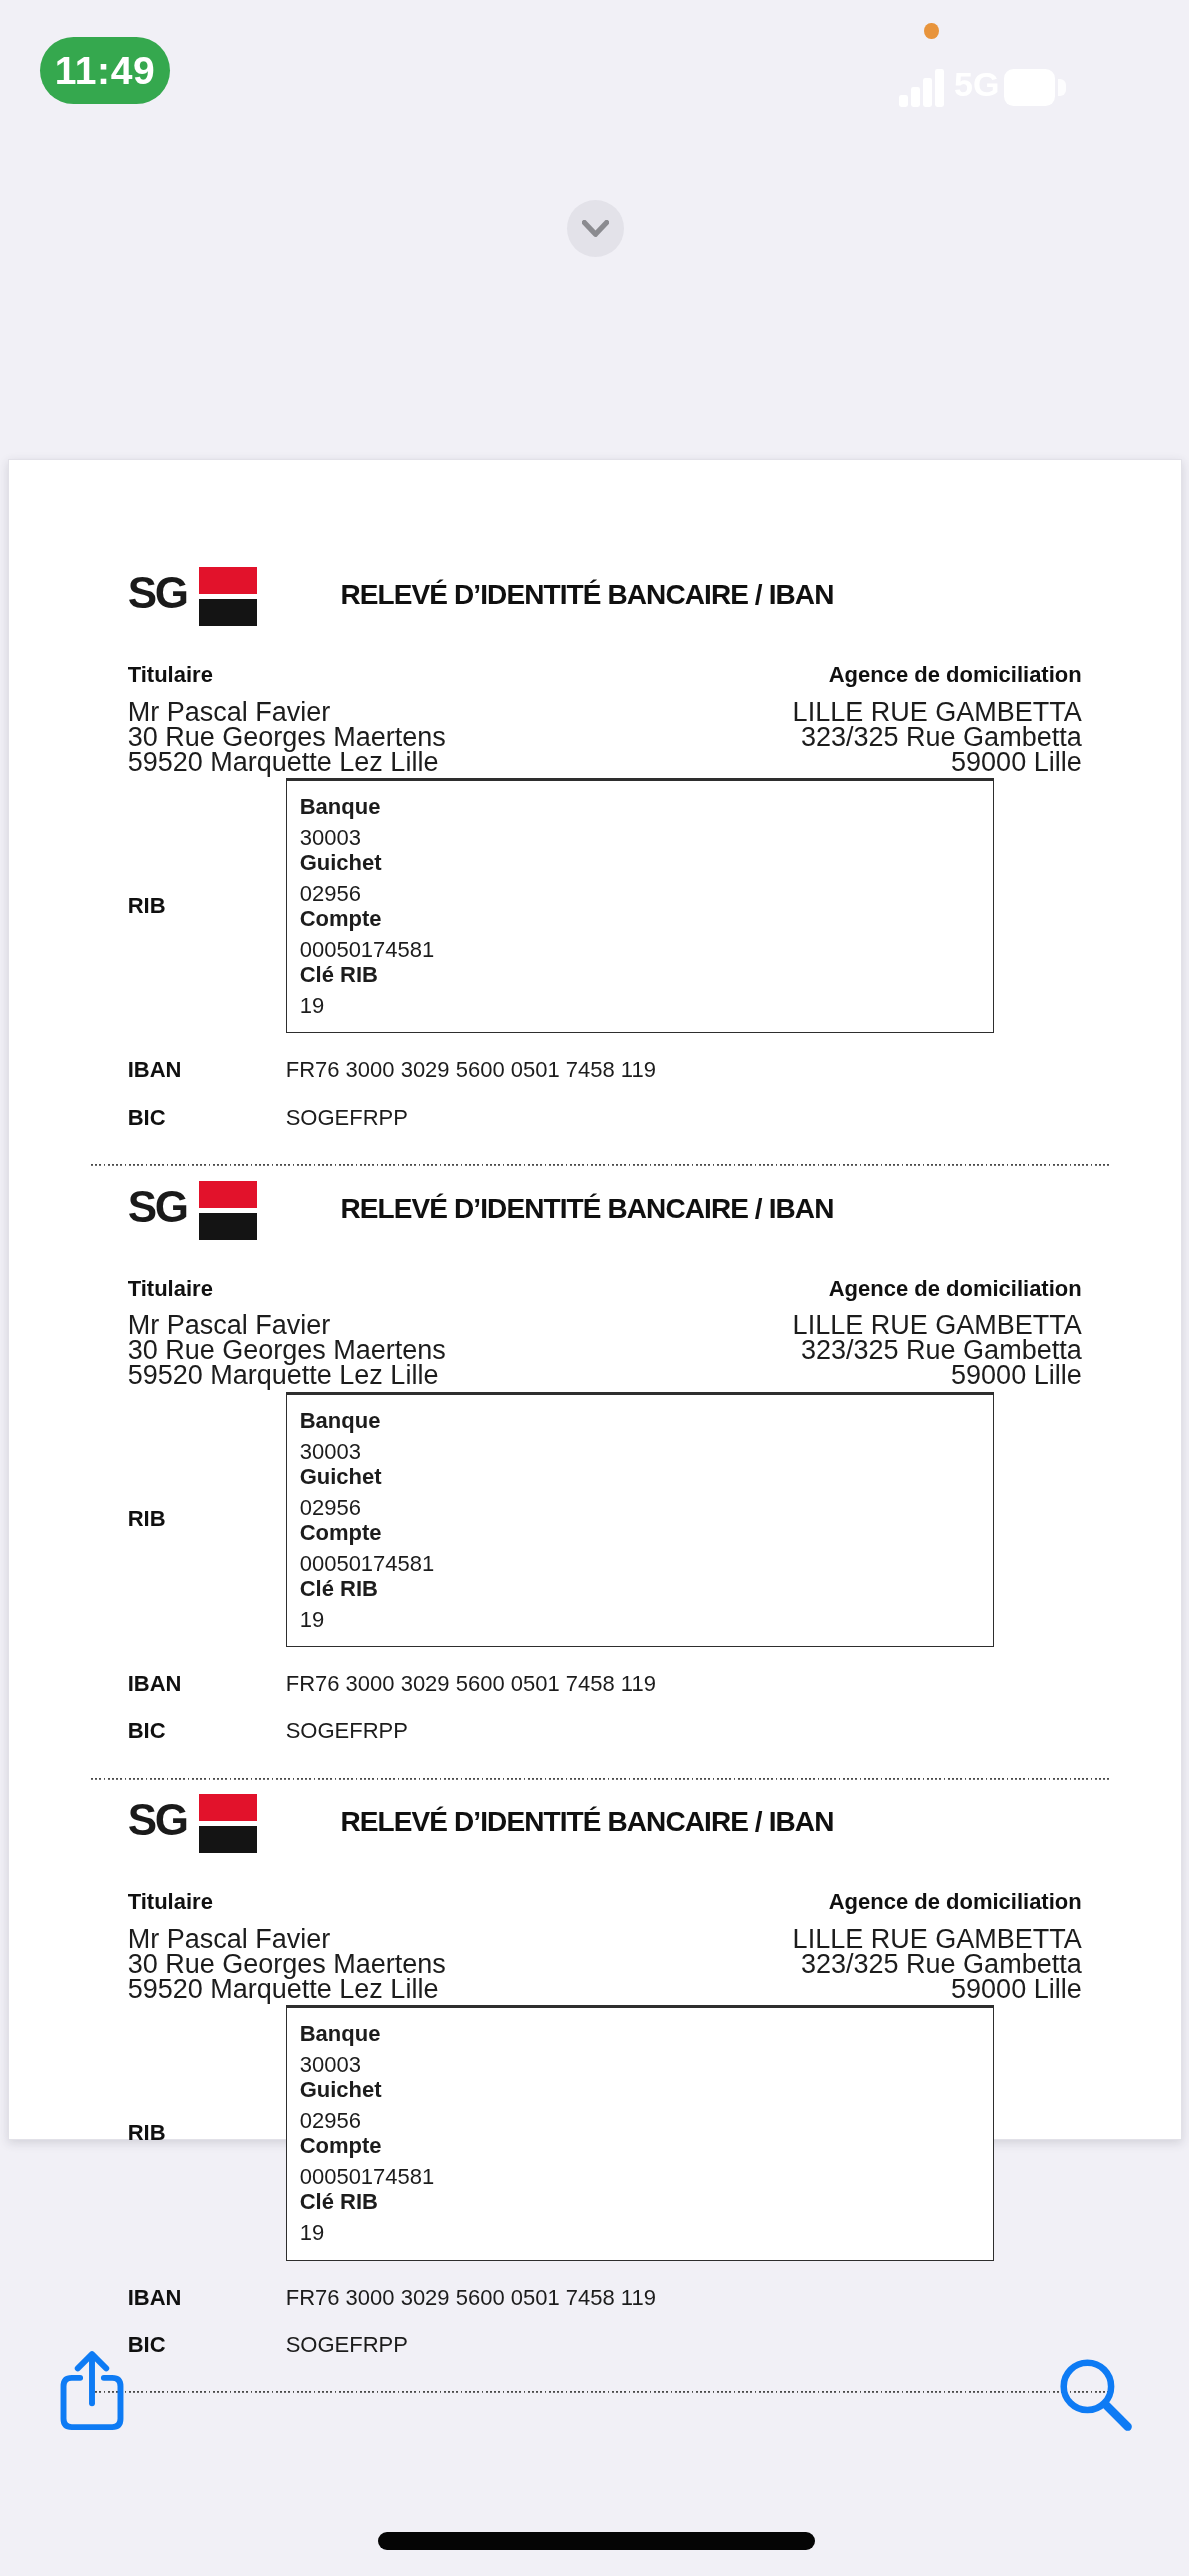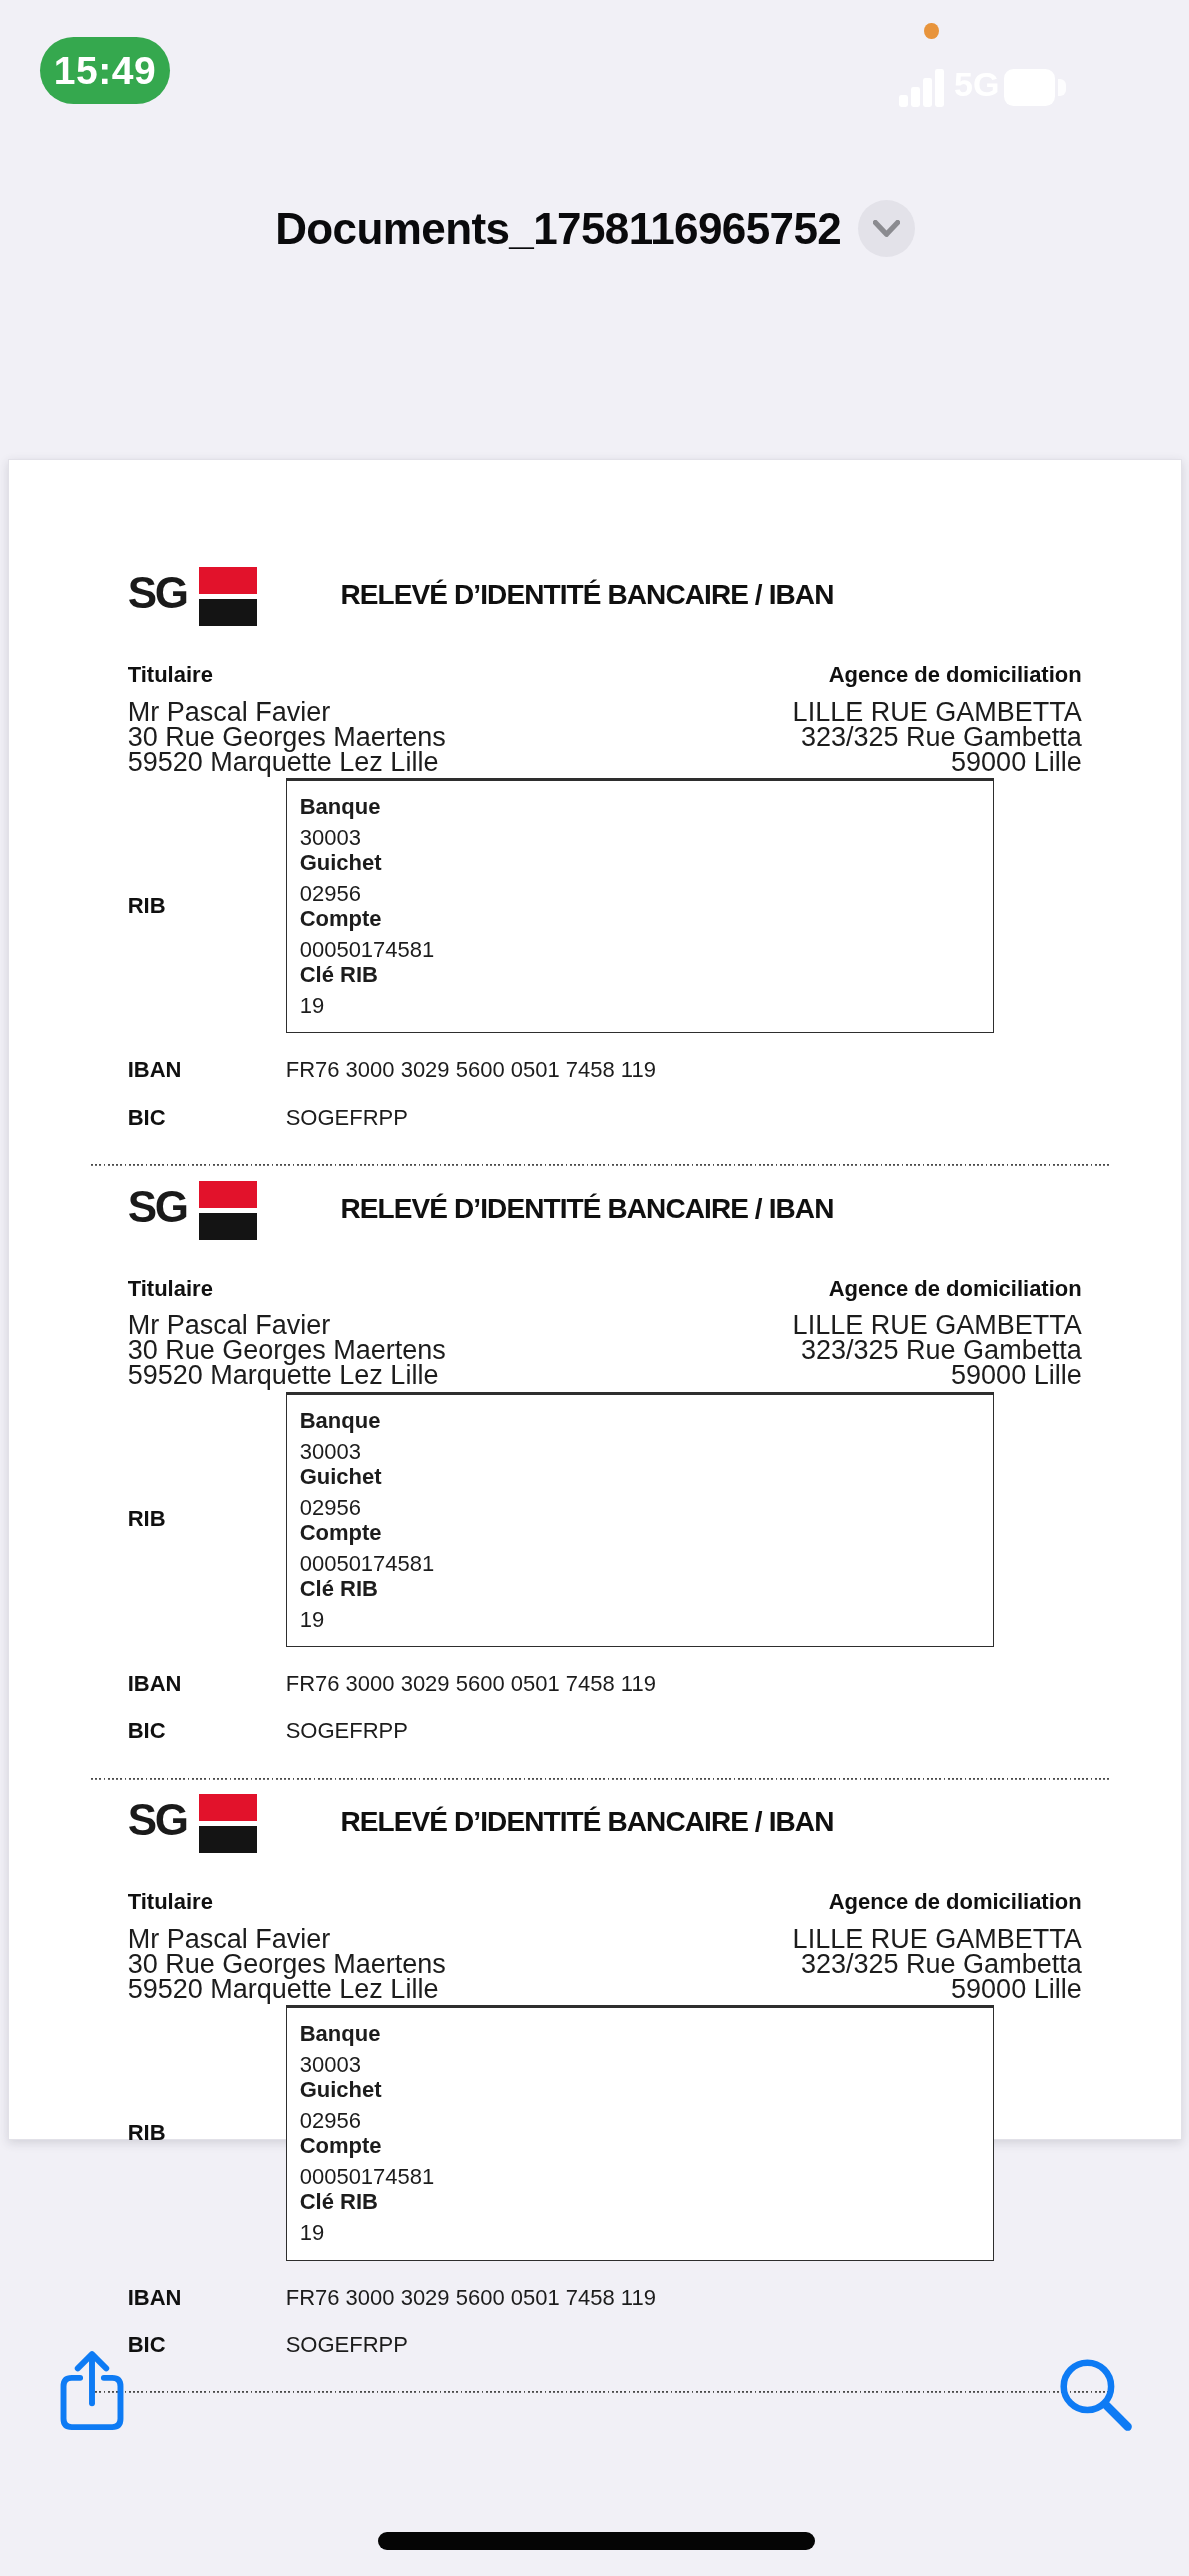--- a/index.html
+++ b/index.html
@@ -102,36 +102,35 @@
   .search-btn{position:absolute;left:1056px;top:2355px;width:80px;height:80px;
     background:none;border:none;padding:0;}
   .home-indicator{position:absolute;left:378px;top:2532px;width:437px;height:18.4px;
     border-radius:9.5px;background:#050505;}
 </style>
 </head>
 <body>
 
 <div>
   <div class="time-pill">
-    <span>15:49</span>
+    <span>11:49</span>
   </div>
   <div class="mic-dot"></div>
   <div class="signal">
     <i class="b1"></i>
       <i class="b2"></i>
       <i class="b3"></i>
       <i class="b4"></i>
   </div>
   <div class="net-label">5G</div>
   <div class="battery"></div>
   <div class="battery-nub"></div>
 </div>
 
 <div class="nav">
-  <span class="nav-title">Documents_1758116965752</span>
   <span class="chev-btn">
     <svg width="27" height="18" viewBox="0 0 46 30">
       <polyline points="4,4 23,24 42,4" fill="none" stroke="#8B8B90" stroke-width="9" stroke-linecap="round" stroke-linejoin="round"></polyline>
     </svg>
   </span>
 </div>
 <button class="ok-btn">OK</button>
 
 <div class="page">
 

